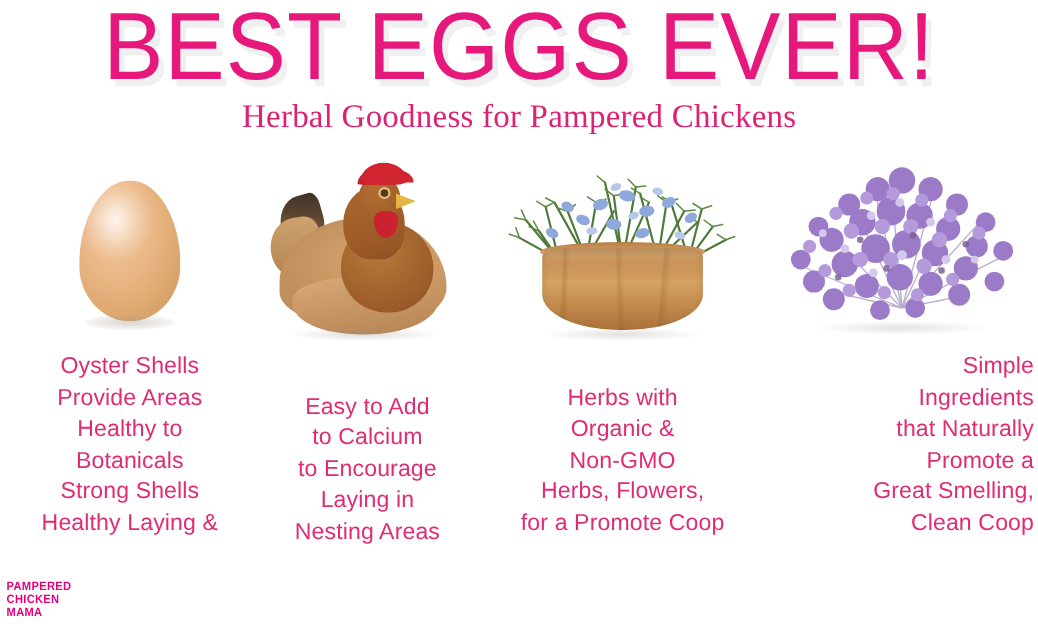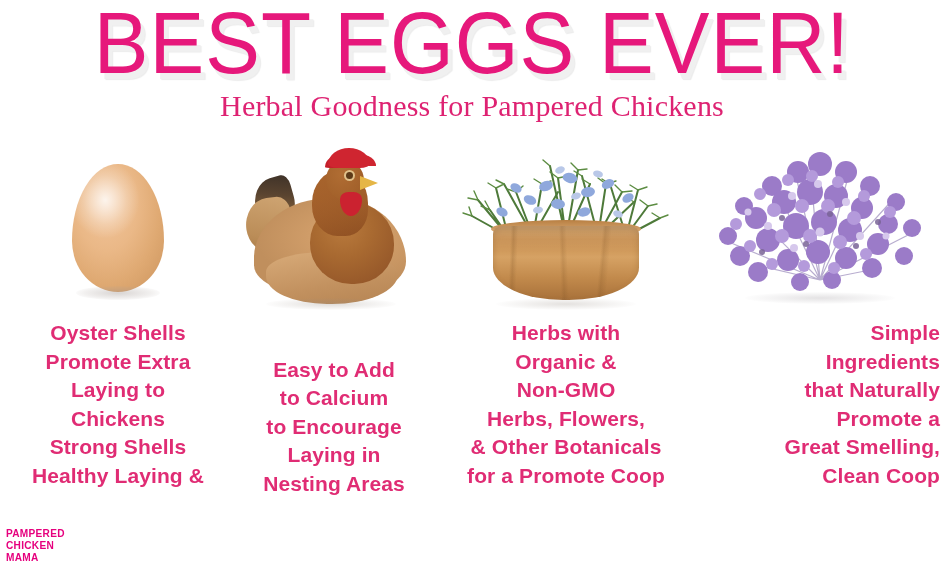--- a/index.html
+++ b/index.html
@@ -68,21 +68,21 @@
   .caption {
     position: absolute;
     left: 0;
     width: 100%;
     bottom: 42px;
     text-align: center;
     font-family: "Liberation Sans", sans-serif;
     color: #E02C74;
     font-size: 21px;
     line-height: 28.5px;
-    font-weight: 700;
+    font-weight: 400;
     letter-spacing: 0.1px;
   }
   .caption .ln { display: block; white-space: nowrap; }
 
   #col1 { left: 4px;   width: 228px; }
   #col2 { left: 236px; width: 196px; }
   #col3 { left: 438px; width: 256px; }
   #col4 { left: 700px; width: 240px; }
 
   #col1 .caption { bottom: 40px; }
@@ -286,23 +286,23 @@
 
   <div class="col" id="col1">
     <div class="col-art">
       <div class="egg-wrap">
         <div class="egg"></div>
         <div class="egg-shadow"></div>
       </div>
     </div>
     <div class="caption">
       <span class="ln">Oyster Shells</span>
-      <span class="ln">Promote Extra</span>
-      <span class="ln">Laying to</span>
-      <span class="ln">Chickens</span>
+      <span class="ln">Provide Areas</span>
+      <span class="ln">Healthy to</span>
+      <span class="ln">Botanicals</span>
       <span class="ln">Strong Shells</span>
       <span class="ln">Healthy Laying &amp;</span>
     </div>
   </div>
 
   <div class="col" id="col2">
     <div class="col-art">
       <div class="hen-wrap">
         <div class="hen-tail"></div>
         <div class="hen-tail2"></div>
@@ -375,21 +375,20 @@
           <div class="bowl-grain"></div>
         </div>
         <div class="bowl-shadow"></div>
       </div>
     </div>
     <div class="caption">
       <span class="ln">Herbs with</span>
       <span class="ln">Organic &amp;</span>
       <span class="ln">Non-GMO</span>
       <span class="ln">Herbs, Flowers,</span>
-      <span class="ln">&amp; Other Botanicals</span>
       <span class="ln">for a Promote Coop</span>
     </div>
   </div>
 
   <div class="col" id="col4">
     <div class="col-art">
       <div class="lav-wrap">
         <svg width="240" height="160" viewBox="0 0 240 160">
           <g stroke="#7E6BA8" stroke-width="1.2" opacity="0.55">
             <path d="M120 140 L40 60 M120 140 L72 40 M120 140 L110 24 M120 140 L150 30

